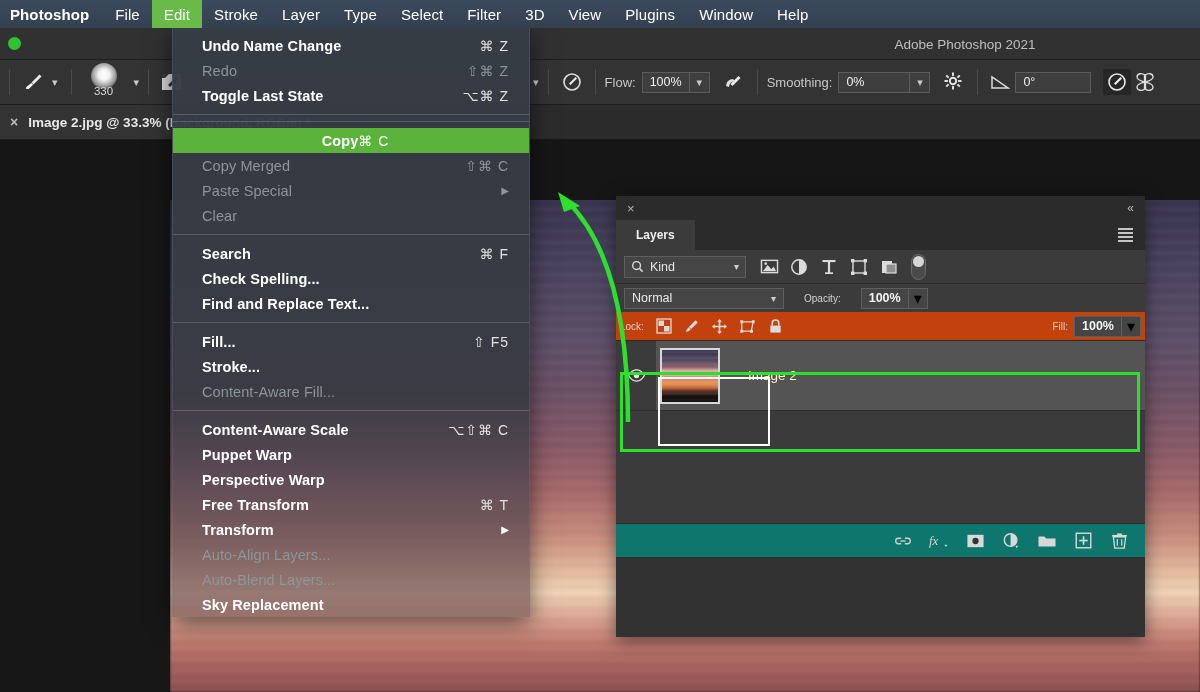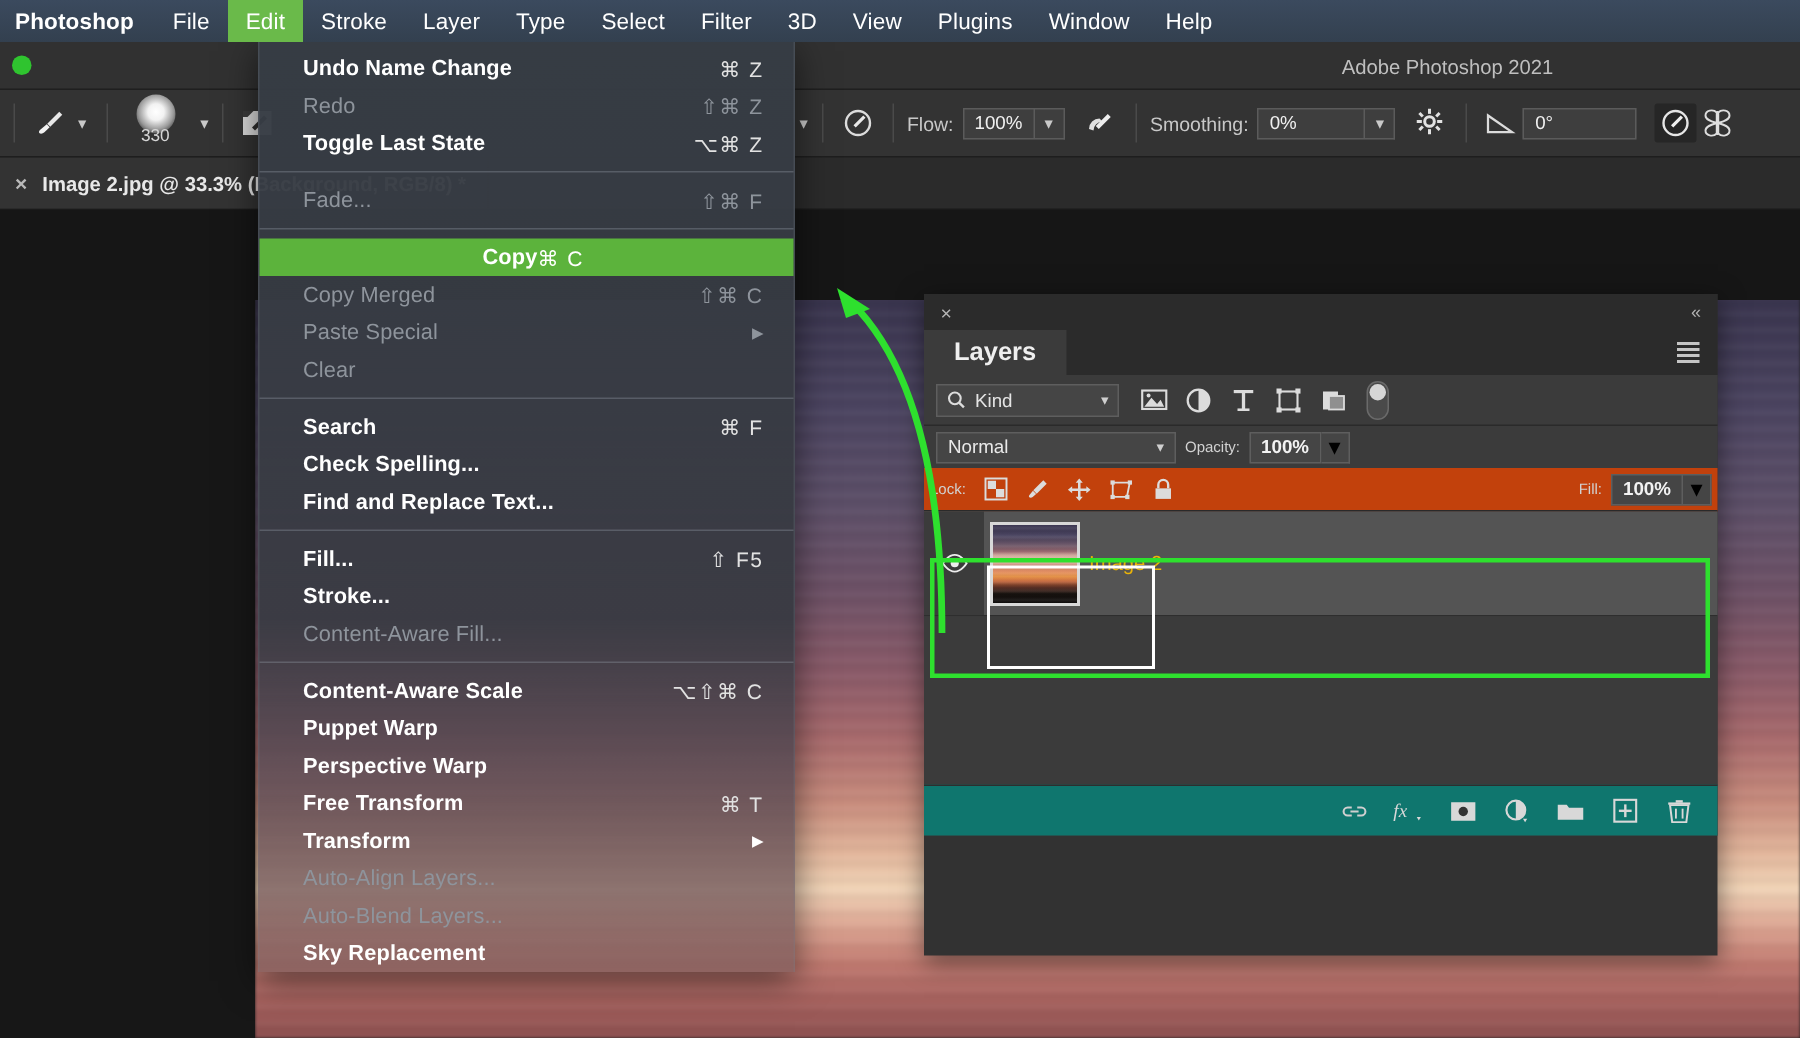--- a/index.html
+++ b/index.html
@@ -200,21 +200,21 @@
   }
   .panel-x { color: #b5b5b5; font-size: 13px; }
   .panel-collapse { color: #b5b5b5; font-size: 12px; }
   .panel-tabrow {
     height: 30px; background: #2b2b2b;
     display: flex; align-items: stretch; justify-content: space-between;
   }
   .panel-tab {
     display: flex; align-items: center; padding: 0 20px;
     background: #3b3b3b; color: #efefef;
-    font-size: 17px; font-weight: bold;
+    font-size: 12px; font-weight: bold;
   }
   .panel-menu-btn {
     display: flex; align-items: center; padding: 0 12px;
   }
   .hamburger { display: flex; flex-direction: column; gap: 2.5px; }
   .hamburger span { display: block; width: 15px; height: 1.6px; background: #c5c5c5; }
 
   .filter-row {
     height: 34px; background: #3b3b3b;
     display: flex; align-items: center; gap: 0px; padding: 0 8px;
@@ -233,21 +233,21 @@
   .toggle-pill {
     width: 15px; height: 26px; border-radius: 8px;
     background: #4a4a4a; border: 1px solid #6a6a6a;
     display: flex; align-items: flex-start; justify-content: center;
     margin-left: 8px; padding-top: 1px;
   }
   .toggle-knob { width: 11px; height: 11px; border-radius: 50%; background: #d6d6d6; }
 
   .blend-row {
     height: 28px; background: #3b3b3b;
-    display: flex; align-items: center; padding: 0 8px; gap: 6px;
+    display: flex; align-items: center; padding: 0 8px; gap: 20px;
   }
   .blend-select {
     width: 160px; height: 21px;
     background: #454545; border: 1px solid #5e5e5e;
     display: flex; align-items: center; padding: 0 7px;
     color: #e9e9e9; font-size: 12.5px;
   }
   .blend-select .kchev { margin-left: auto; font-size: 10px; color: #cfcfcf; }
   .panel-label { color: #d2d2d2; font-size: 10px; }
   .pct-field {
@@ -291,21 +291,21 @@
     position: relative; overflow: hidden;
   }
   .layer-thumb::after {
     content: ''; position: absolute; inset: 0;
     background: repeating-linear-gradient(to bottom,
       rgba(255,255,255,0.00) 0px,
       rgba(255,255,255,0.07) 2px,
       rgba(0,0,0,0.06) 4px,
       rgba(255,255,255,0.00) 6px);
   }
-  .layer-name { color: #eab308; font-size: 13.5px; margin-left: 6px; }
+  .layer-name { color: #fef9c3; font-size: 13.5px; margin-left: 28px; }
 
   .panel-bottom {
     position: absolute; left: 0; bottom: 0; width: 100%; height: 34px;
     background: #0f766e;
     display: flex; align-items: center; justify-content: flex-end;
     gap: 12px; padding-right: 14px;
     border-top: 1px solid #2e2e2e;
   }
   .bic { width: 24px; height: 24px; display: flex; align-items: center; justify-content: center; }
 
@@ -491,24 +491,20 @@
       </div>
       <div class="menu-row disabled">
         <span class="mlabel">Redo</span>
         <span class="mkey">⇧⌘ Z</span>
       </div>
       <div class="menu-row">
         <span class="mlabel">Toggle Last State</span>
         <span class="mkey">⌥⌘ Z</span>
       </div>
       <div class="menu-sep"></div>
-      <div class="menu-row disabled">
-        <span class="mlabel">Fade...</span>
-        <span class="mkey">⇧⌘ F</span>
-      </div>
       <div class="menu-sep"></div>
       <div class="menu-row highlight">
         <span class="mlabel">Copy</span>
         <span class="mkey">⌘ C</span>
       </div>
       <div class="menu-row disabled">
         <span class="mlabel">Copy Merged</span>
         <span class="mkey">⇧⌘ C</span>
       </div>
       <div class="menu-row disabled">

